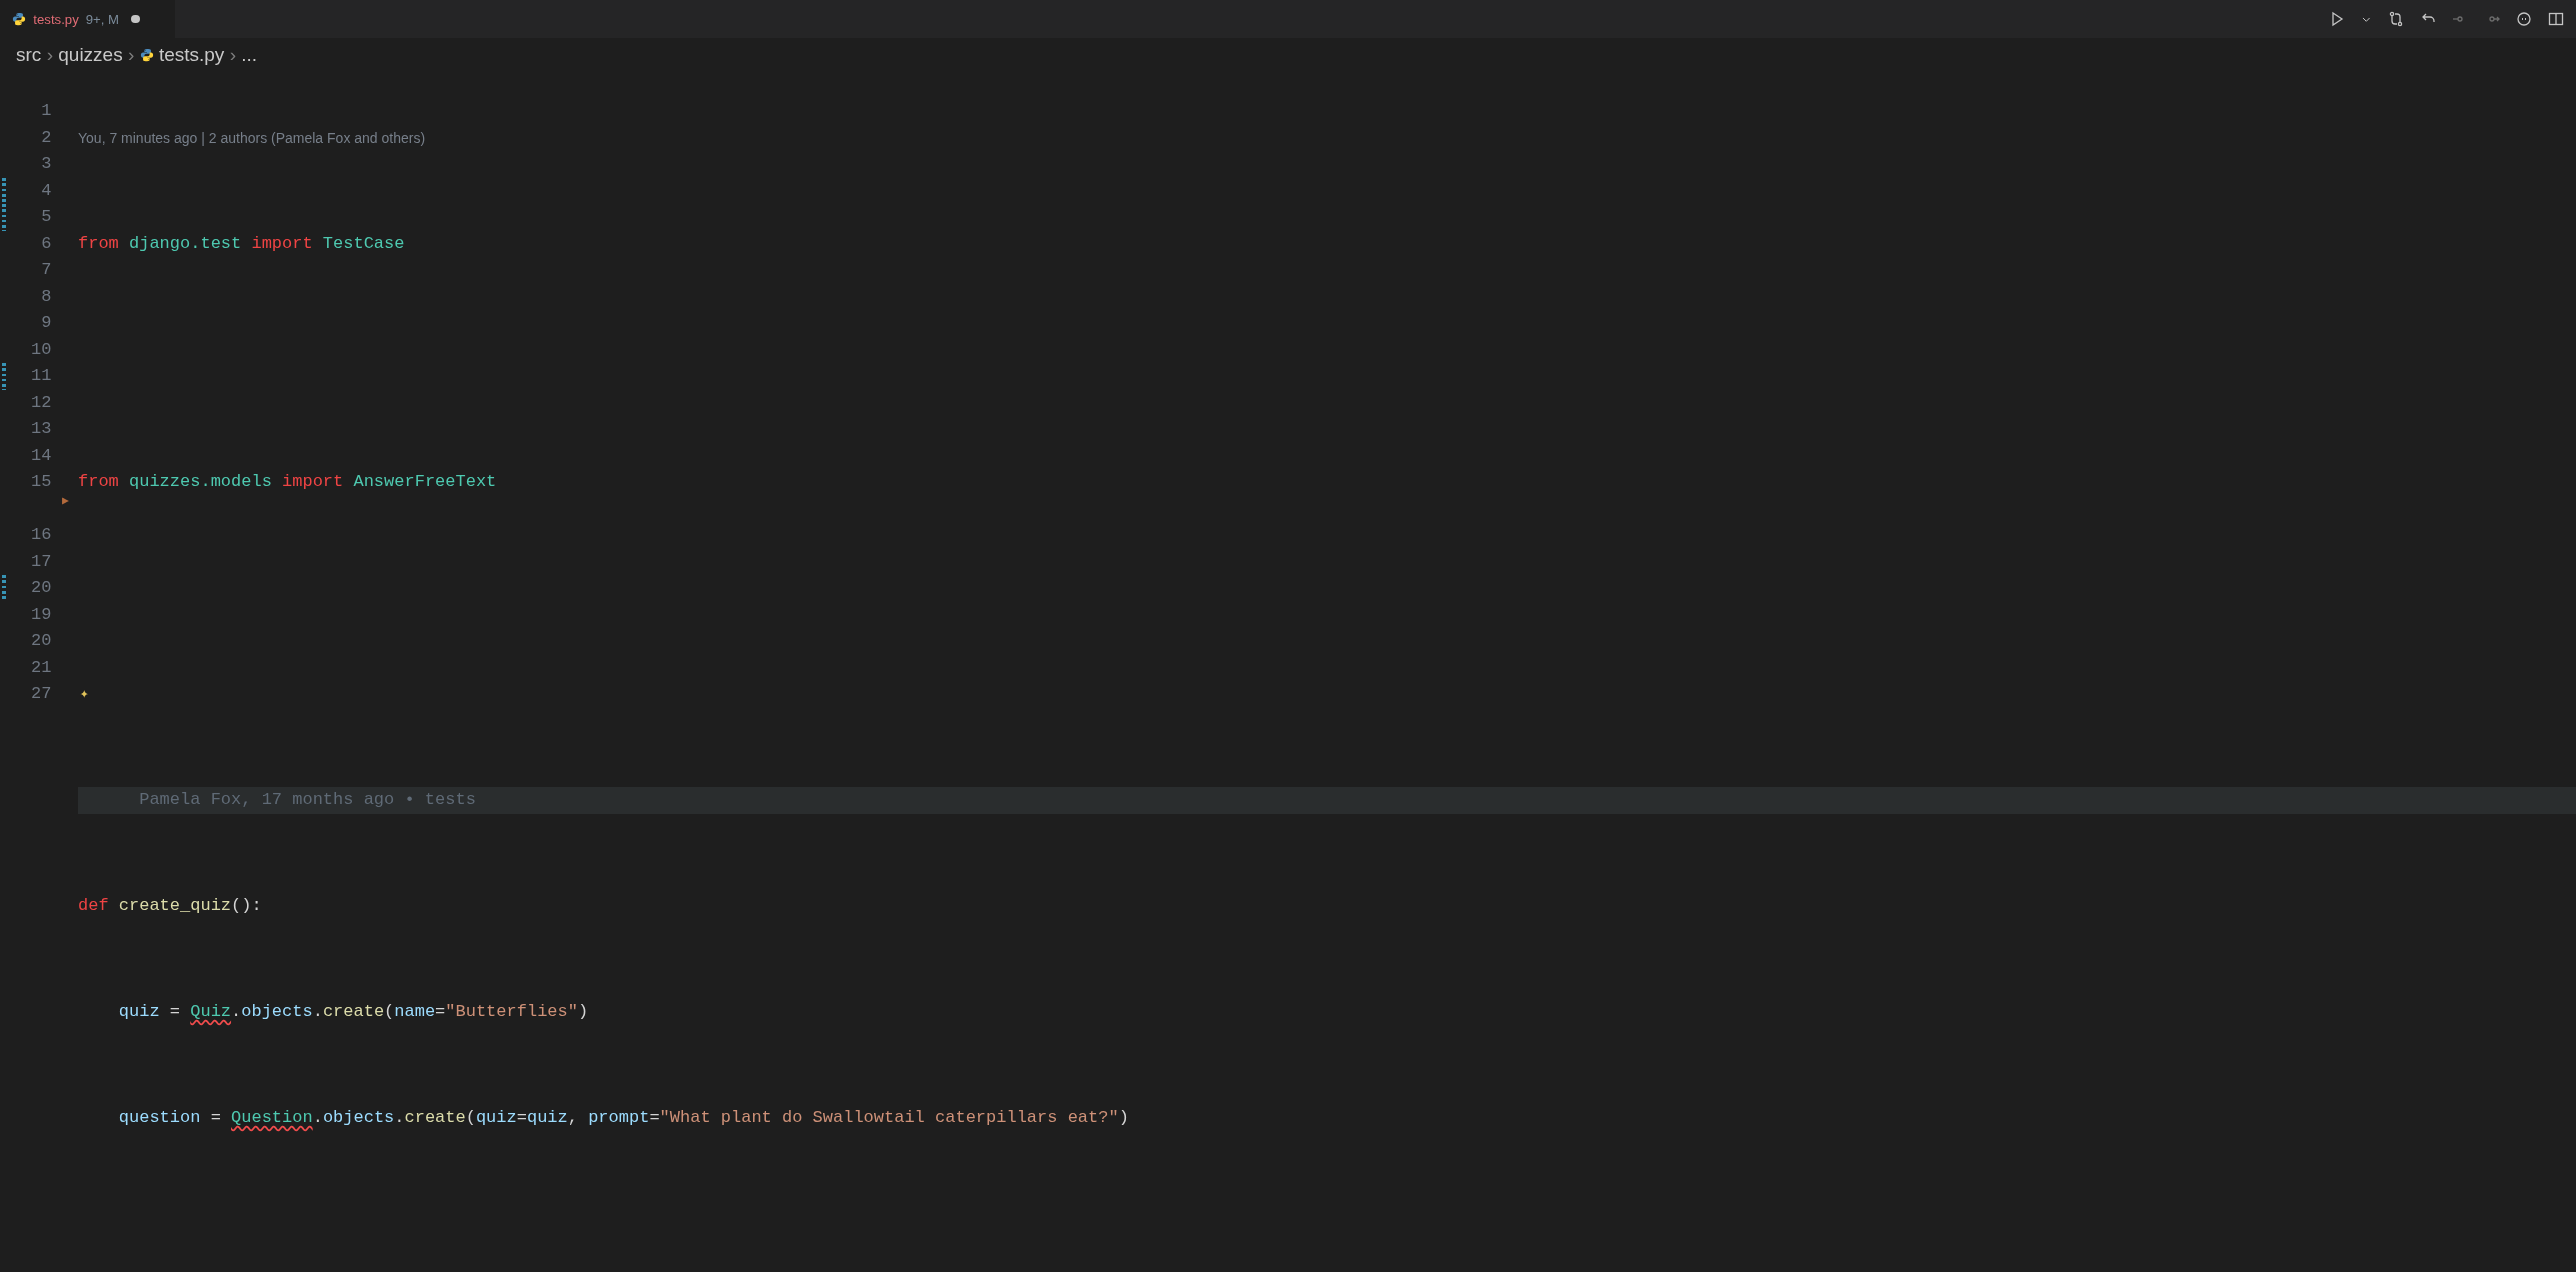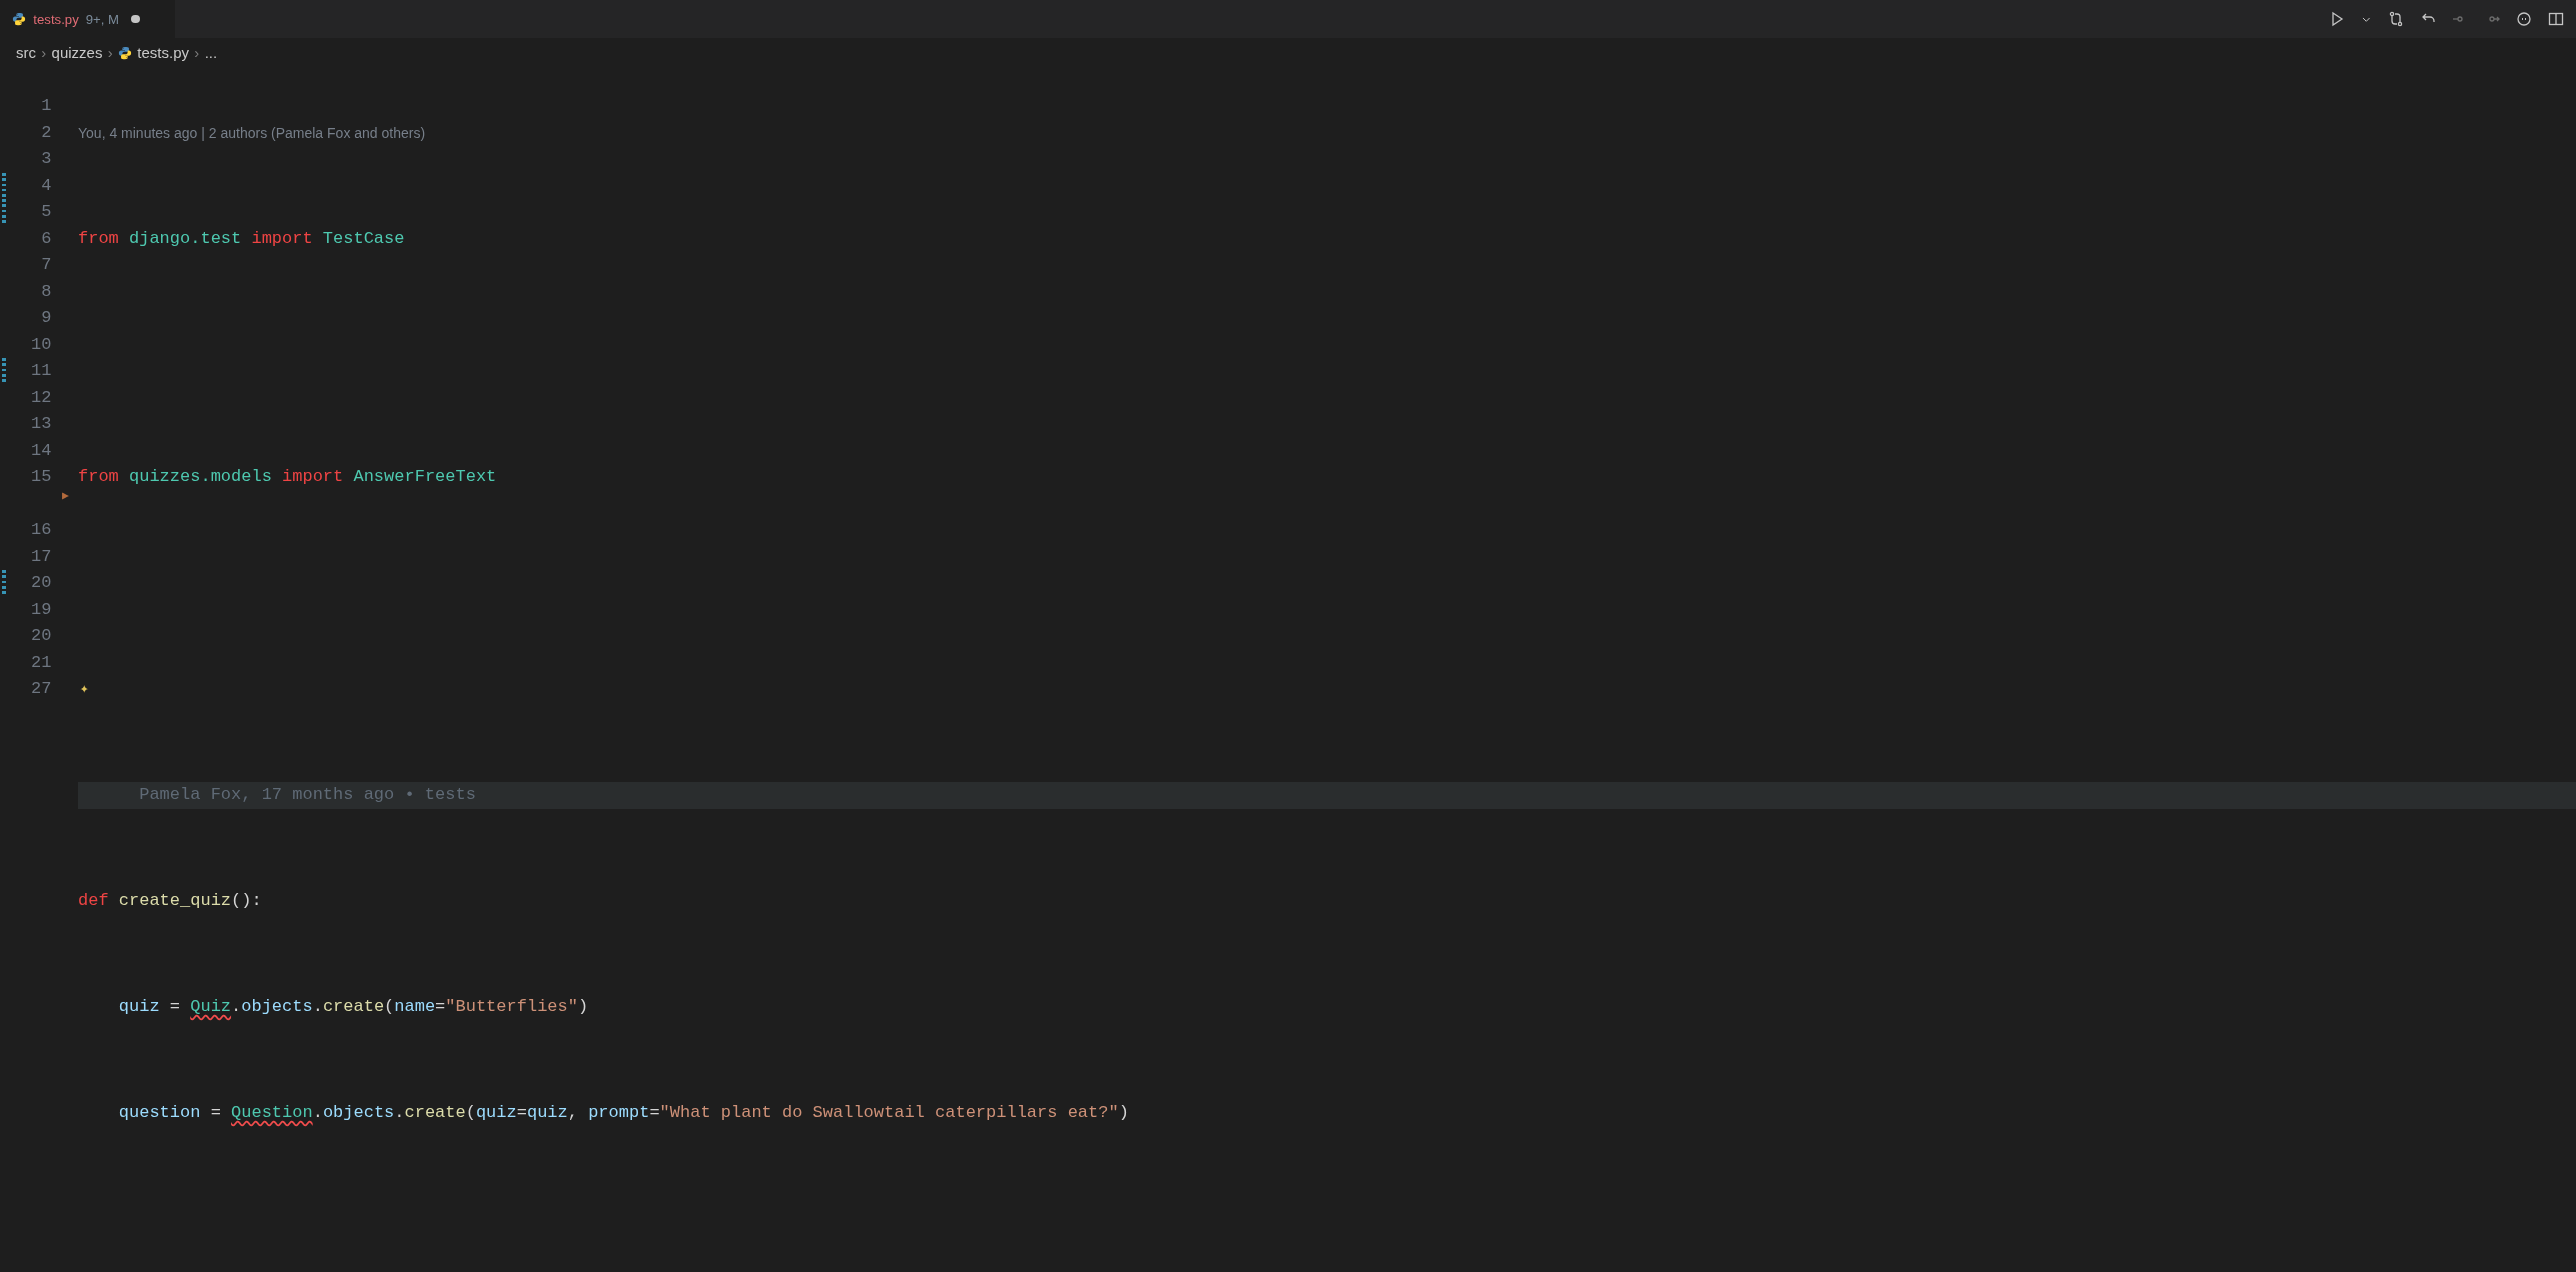--- a/index.html
+++ b/index.html
@@ -62,21 +62,21 @@
   .act { color:#c5c5c5; display:flex; align-items:center; cursor:pointer; }
   .act svg { display:block; }
   .act.dim { color:#6b6b6b; }
 
   
   .breadcrumbs {
     display: flex;
     align-items: center;
     gap: 5.3px;
     padding: 5.3px 16px;
-    font-size: 15px;
+    font-size: 19px;
     color: #a8a8a8;
     background: #1e1e1e;
   }
   .crumb { color:#c9c9c9; cursor:pointer; }
   .crumb-sep { color:#7d7d7d; }
   .crumb-icon { display:inline-flex; }
   .crumb-ellipsis { color:#c9c9c9; }
 
   
   .editor {
@@ -326,21 +326,21 @@
           <div style="height: 26.5px;"></div>
           <div style="height: 26.5px;"></div>
           <div style="height: 26.5px;"></div>
           <div style="height: 26.5px;"></div>
           <div style="height: 26.5px;"></div>
           <div style="height: 26.5px;"></div>
           <div class="fold-arrow" style="top: 416px;">▶</div>
         </div>
     </div>
     <div class="code" id="code">
-      <div class="lens">You, 4 minutes ago | 2 authors (Pamela Fox and others)</div>
+      <div class="lens">You, 7 minutes ago | 2 authors (Pamela Fox and others)</div>
       
       <div class="code-line"><span class="kw">from</span> <span class="mod">django.test</span> <span class="kw">import</span> <span class="cls">TestCase</span></div>
       
       
       <div class="code-line"></div>
       
       <div class="code-line"><span class="kw">from</span> <span class="mod">quizzes.models</span> <span class="kw">import</span> <span class="cls">AnswerFreeText</span></div>
       
       <div class="code-line"></div>
       

